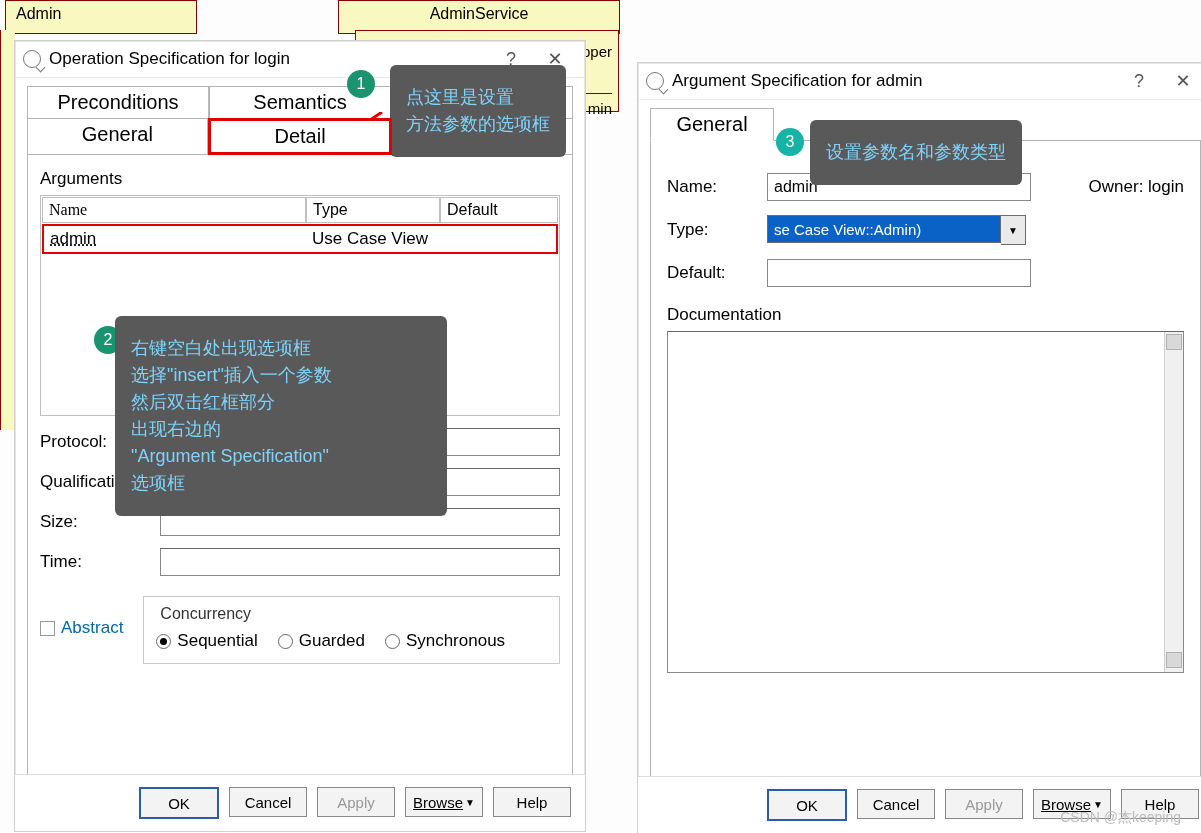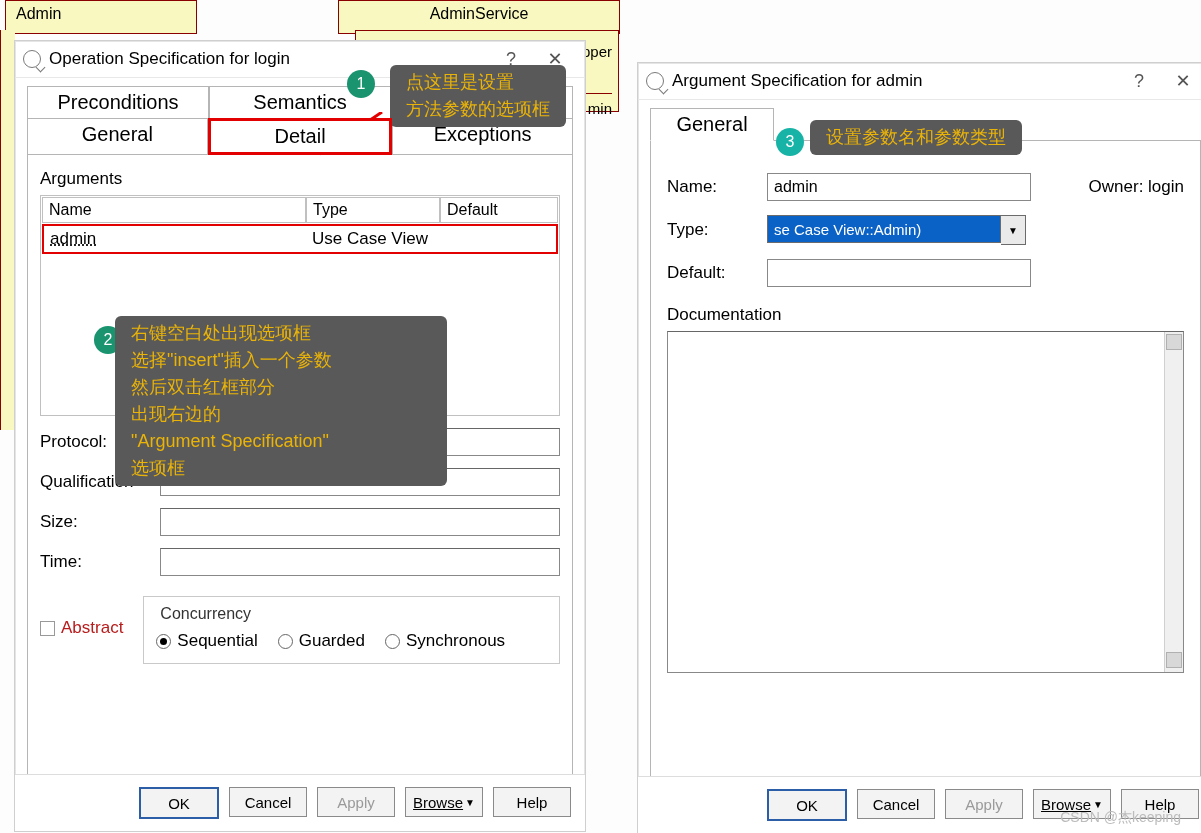--- a/index.html
+++ b/index.html
@@ -23,36 +23,36 @@
   .tab-area{padding:8px 12px 0 12px;}
   .tab-row{display:flex;}
   .tab{flex:1;border:1px solid #b5b5b5;padding:4px 6px;text-align:center;font-size:20px;background:#fff;position:relative;}
   .tab.active{border-bottom:1px solid #fff;z-index:2;}
   .detail-highlight{border:3px solid #e30000 !important;}
   .body{border:1px solid #b5b5b5;border-top:none;margin:0 12px;padding:10px 12px 4px 12px;}
   .section-lbl{font-size:17px;margin:4px 0 6px 0;}
   .args-frame{border:1px solid #c0c0c0;padding:1px;background:#fff;}
   .args-header{display:flex;font-size:16px;}
   .args-header>div{border:1px solid #c0c0c0;padding:3px 6px;}
-  .ah1{width:250px;}.ah2{width:120px;}.ah3{flex:1;}
+  .ah1{width:250px;font-family:Liberation Serif, serif;}.ah2{width:120px;}.ah3{flex:1;}
   .args-row{display:flex;border:2px solid #e30000;margin-top:1px;}
   .args-row>div{padding:3px 6px;font-size:17px;}
   .args-row>div:nth-child(1){width:250px;text-decoration:underline dotted;}
   .args-row>div:nth-child(2){width:120px;}
   .args-space{height:160px;}
   .field-row{display:flex;align-items:center;margin:12px 0;}
   .field-row .lbl{width:120px;font-size:17px;}
   .field-row .inp{flex:1;height:26px;border:1px solid #888;border-top-color:#666;background:#fff;}
   .fieldset{border:1px solid #c9c9c9;padding:8px 12px 12px 12px;margin-top:8px;}
   .fieldset .legend{font-size:16px;color:#333;margin-top:-18px;background:#fff;display:inline-block;padding:0 4px;}
   .radios{display:flex;gap:20px;margin-top:8px;align-items:center;}
   .radio{display:flex;align-items:center;gap:6px;font-size:17px;}
   .radio .dot{width:13px;height:13px;border:1px solid #666;border-radius:50%;position:relative;}
   .radio .dot.checked::after{content:"";position:absolute;left:3px;top:3px;width:7px;height:7px;border-radius:50%;background:#000;}
-  .check{display:inline-flex;align-items:center;gap:6px;font-size:17px;color:#b91c1c;}
+  .check{display:inline-flex;align-items:center;gap:6px;font-size:17px;color:#0369a1;}
   .check .box{width:13px;height:13px;border:1px solid #999;}
   .btn-row{display:flex;gap:10px;justify-content:flex-end;padding:12px 14px;border-top:1px solid #ddd;position:absolute;left:0;right:0;bottom:0;background:#fff;}
   .btn{min-width:76px;height:28px;border:1px solid #8a8a8a;background:#f3f3f3;font-size:15px;display:flex;align-items:center;justify-content:center;}
   .btn.primary{border:2px solid #2b5ea7;}
   .btn.disabled{color:#9a9a9a;}
   .btn .arrow{font-size:10px;margin-left:2px;}
   
   .w2-body{border:1px solid #b5b5b5;border-top:none;margin:0 12px;padding:18px 16px;}
   .tab-solo{display:flex;margin:8px 12px 0 12px;}
   .tab-solo .tab{flex:none;width:110px;border:1px solid #b5b5b5;text-align:center;padding:4px 6px;border-bottom:1px solid #fff;}
@@ -62,21 +62,21 @@
   .w2-row .inp{width:250px;height:26px;border:1px solid #888;background:#fff;padding:0 6px;display:flex;align-items:center;font-size:16px;}
   .type-combo{display:flex;}
   .type-combo .sel{width:220px;height:26px;background:#0a62c7;color:#fff;display:flex;align-items:center;padding:0 6px;font-size:15px;border:1px solid #6b6b6b;}
   .type-combo .drop{width:24px;height:28px;border:1px solid #6b6b6b;border-left:none;background:#eaeaea;display:flex;align-items:center;justify-content:center;font-size:10px;}
   .owner{margin-left:auto;font-size:17px;}
   .doc-label{font-size:17px;margin-top:18px;}
   .doc-box{border:1px solid #888;border-top-color:#666;height:340px;margin-top:6px;position:relative;}
   .doc-box .sbar{position:absolute;right:0;top:0;bottom:0;width:18px;background:#f0f0f0;border-left:1px solid #d0d0d0;}
   .doc-box .sbar .thumb{width:14px;height:14px;margin:2px auto;background:#d8d8d8;border:1px solid #b0b0b0;}
   
-  .callout{position:absolute;background:#595959;color:#eab308;border-radius:6px;padding:4px 16px;font-size:18px;line-height:1.5;}
+  .callout{position:absolute;background:#595959;color:#7dd3fc;border-radius:6px;padding:19px 16px;font-size:18px;line-height:1.5;}
   .badge{position:absolute;width:28px;height:28px;border-radius:50%;color:#fff;display:flex;align-items:center;justify-content:center;font-size:16px;}
   .b1{background:#1a936f;} .b3{background:#17b3a6;}
   .arrow-svg{position:absolute;}
   .watermark{position:absolute;right:20px;bottom:6px;font-size:14px;color:#bcbcbc;}
 </style>
 </head>
 <body>
 
 <div class="canvas">
 

